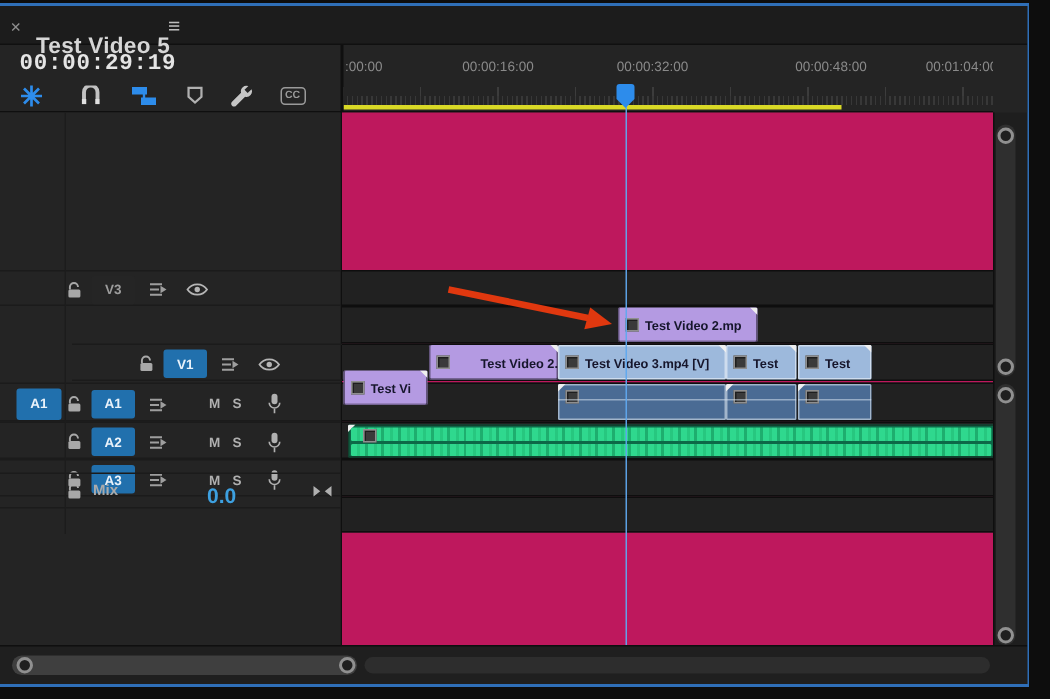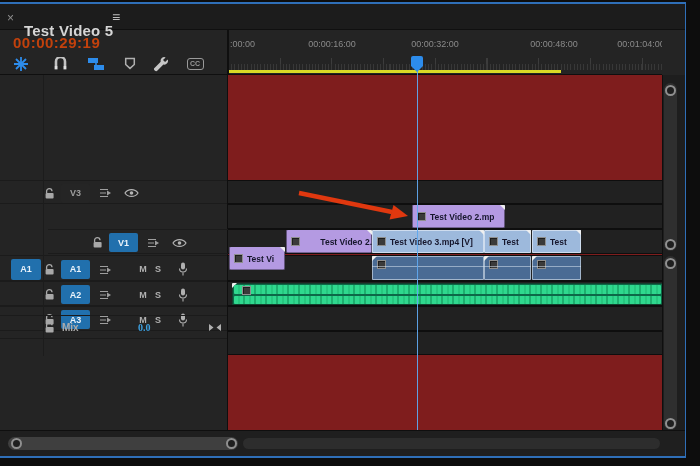--- a/index.html
+++ b/index.html
@@ -11,21 +11,21 @@
   .focus-right{left:684.5px;top:2px;width:1.5px;height:456px;background:#2f6fb8;}
   .focus-bottom{left:0;top:456px;width:686px;height:1.5px;background:#2f6fb8;}
 
   
   .tabbar{left:0;top:3px;width:685px;height:27px;background:#1c1c1c;border-bottom:1px solid #101010;box-sizing:border-box;}
   .tab-close{left:7px;top:9px;font-size:12px;color:#8f8f8f;line-height:12px;}
   .tab-title{left:24px;top:19px;font-size:15px;color:#d6d6d6;font-weight:bold;letter-spacing:.2px;}
   .tab-menu{left:112px;top:7px;font-size:14px;color:#bdbdbd;line-height:14px;}
 
   
-  .timecode{left:13px;top:34px;font-family:Liberation Sans, sans-serif;font-size:15px;font-weight:bold;color:#c2410c;letter-spacing:.5px;text-align:center;}
+  .timecode{left:13px;top:34px;font-family:Liberation Mono, monospace;font-size:15px;font-weight:bold;color:#e5e5e5;letter-spacing:.5px;text-align:center;}
   .tool{top:55px;height:17px;display:flex;align-items:center;justify-content:center;}
   .cc-box{box-sizing:border-box;width:17px;height:12px;border:1px solid #9a9a9a;border-radius:3px;
           font-size:7px;font-weight:bold;color:#9a9a9a;text-align:center;line-height:10px;}
 
   
   .ruler{left:228px;top:30px;width:434px;height:45px;background:#242424;overflow:hidden;}
   .rlabel{top:9px;font-size:9px;color:#8a8a8a;white-space:nowrap;}
   .rlabel.c{transform:translateX(-50%);}
   .ticks-tall{left:0;top:28px;width:434px;height:12px;
      background:repeating-linear-gradient(90deg,#3c3c3c 0 1px,transparent 1px 51.7px);}
@@ -38,36 +38,36 @@
   .ph-tip{left:411px;top:66px;width:0;height:0;border-left:6px solid transparent;border-right:6px solid transparent;border-top:6px solid #2d8ceb;}
   .ph-line{left:416.5px;top:66px;width:1.5px;height:386px;background:rgba(95,168,238,.95);}
 
   
   .sep-h{left:0;top:74px;width:662px;height:1px;background:#0f0f0f;}
   .sep-v{left:227px;top:30px;width:1.5px;height:400px;background:#0f0f0f;}
   .patch-sep{left:43px;top:75px;width:1px;height:281px;background:#1c1c1c;}
 
   
   .hdr-col{left:0;top:75px;width:227px;height:355px;background:#242424;}
-  .tl-col{left:228px;top:75px;width:434px;height:355px;background:#7f1d1d;overflow:hidden;}
+  .tl-col{left:228px;top:75px;width:434px;height:355px;background:#be185d;overflow:hidden;}
   .hrow{left:0;width:227px;box-sizing:border-box;border-top:1px solid #1b1b1b;border-bottom:1px solid #1b1b1b;}
   .trow{left:0;width:434px;box-sizing:border-box;background:#212121;border-top:1px solid #0e0e0e;border-bottom:1px solid #0e0e0e;}
 
   .lockpos{left:44px;}
   .target{left:61px;width:29px;height:19px;border-radius:2px;display:flex;align-items:center;justify-content:center;
           font-size:9px;font-weight:bold;color:#9c9c9c;background:#252525;}
   .target.on{background:#2170ad;color:#e9f2fa;}
   .syncpos{left:99px;}
   .eyepos{left:124px;}
   .ms{font-size:9px;font-weight:bold;color:#b0b0b0;width:12px;text-align:center;}
   .micpos{left:178px;}
   .patch{left:11px;width:30px;height:21px;border-radius:2px;background:#2170ad;color:#e9f2fa;
          font-size:9px;font-weight:bold;display:flex;align-items:center;justify-content:center;}
   .mix-name{left:62px;font-size:10px;color:#ababab;font-weight:bold;}
-  .mix-val{left:138px;font-size:10px;color:#3da0e0;font-weight:bold;font-family:Liberation Serif, serif;}
+  .mix-val{left:138px;font-size:14px;color:#3da0e0;font-weight:bold;}
   .kfpos{left:208px;}
   .icon-c{display:flex;align-items:center;justify-content:center;}
 
   
   .clip{position:absolute;height:23px;box-sizing:border-box;border-radius:1px;overflow:hidden;
         display:flex;align-items:center;gap:4px;padding-left:5px;white-space:nowrap;
         box-shadow:inset 1px 0 0 rgba(0,0,0,.45), inset -1px 0 0 rgba(0,0,0,.45), inset 0 -1px 0 rgba(0,0,0,.35);}
   .clip.purple{background:#b49ae2;}
   .clip.selv{background:#9db9dc;box-shadow:inset 0 0 0 1px rgba(255,255,255,.5);}
   .clip.sela{background:#4a6b94;box-shadow:inset 0 0 0 1px rgba(235,242,248,.55);}

